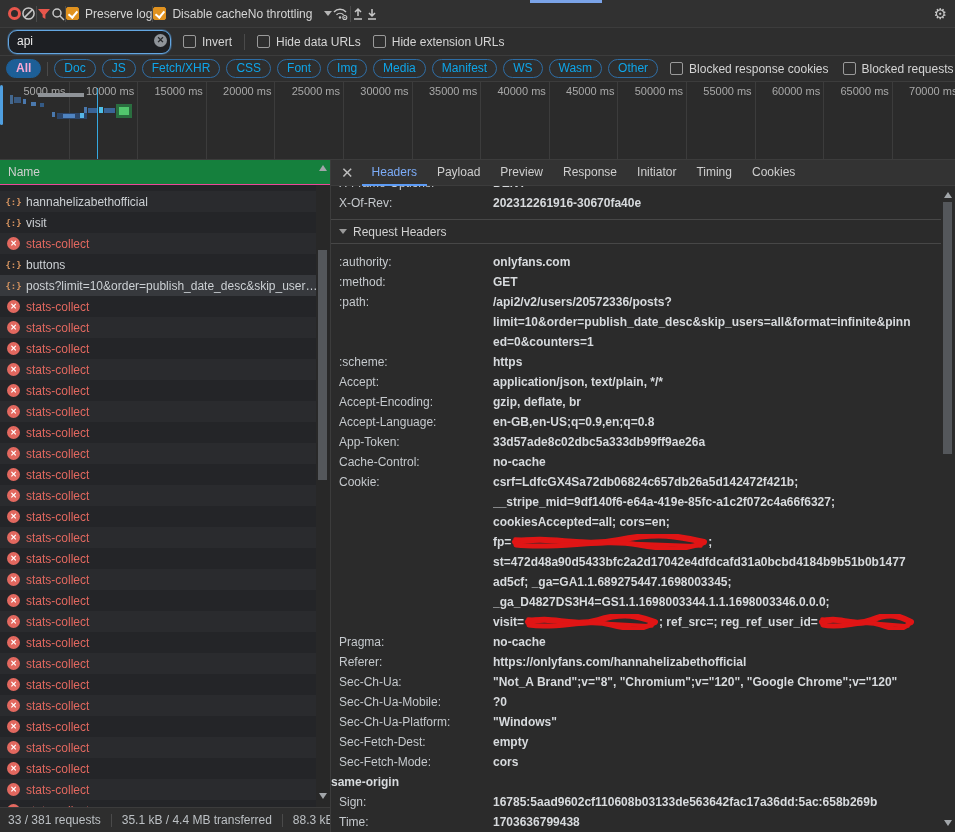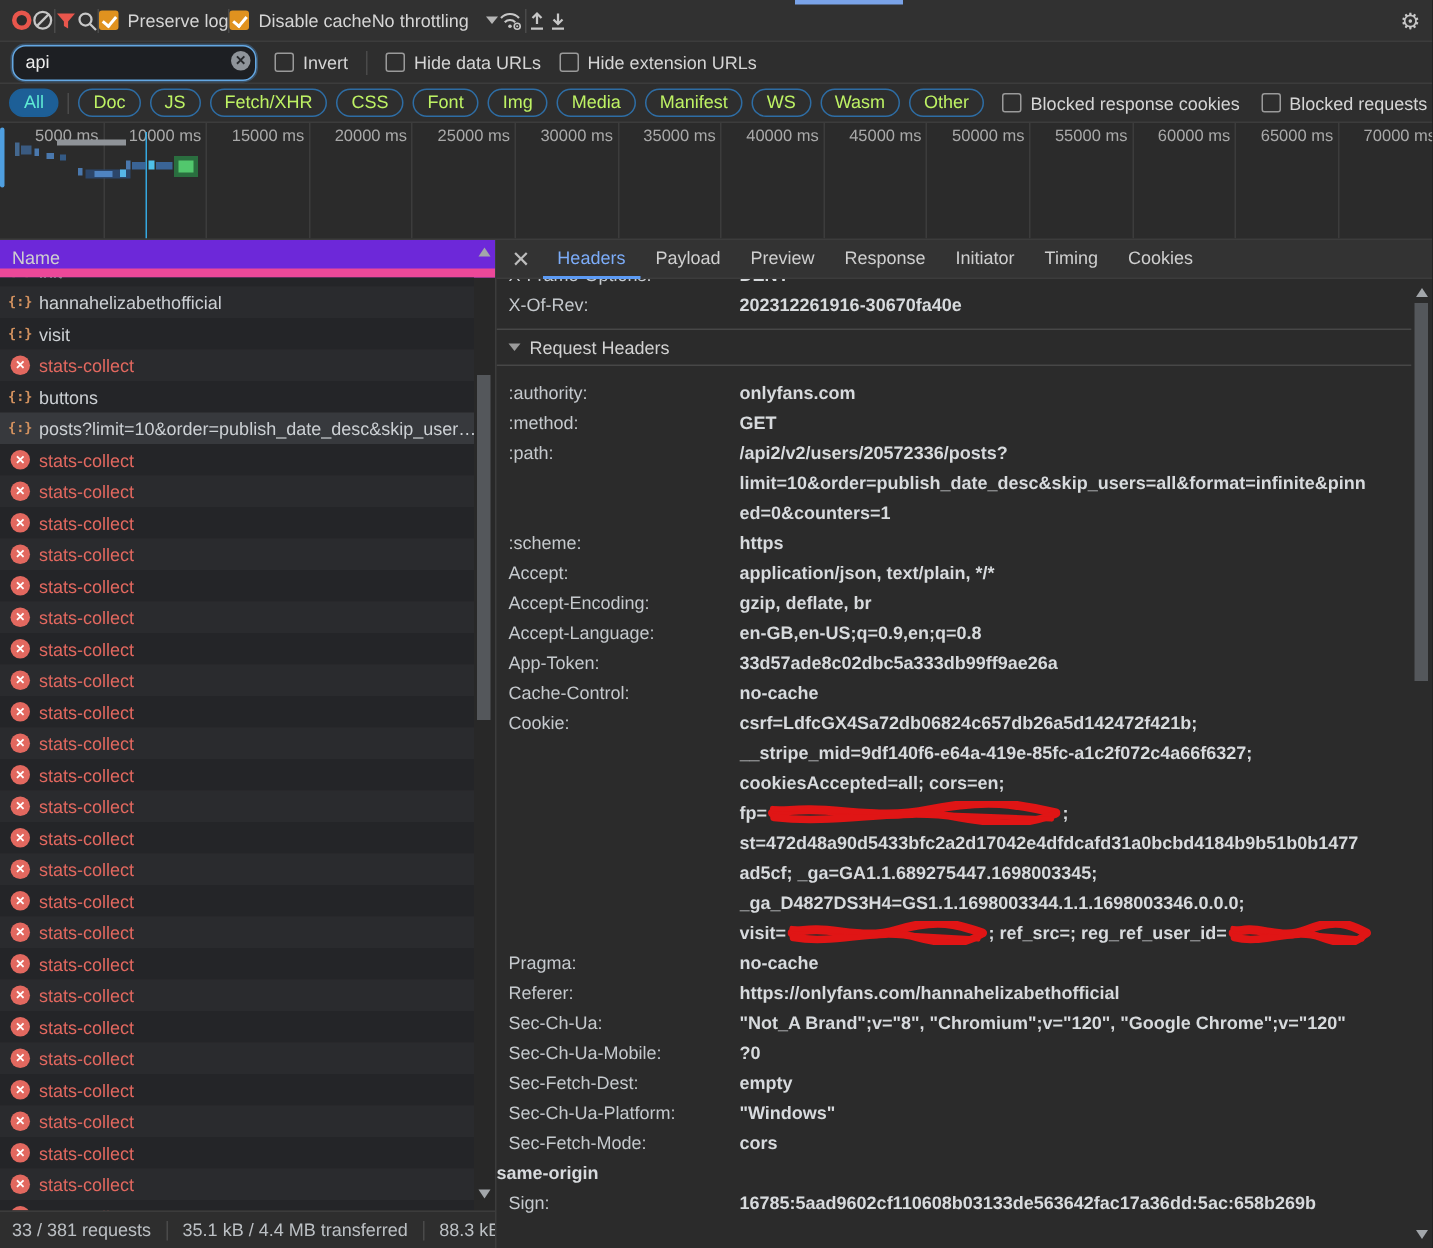--- a/index.html
+++ b/index.html
@@ -25,37 +25,37 @@
   #topstrip{position:absolute;left:530px;top:0;width:72px;height:3px;background:#7aa3e8;z-index:5;}
 
   
   #filter-wrap{position:relative;width:163px;height:24px;flex:0 0 auto;}
   #filter-input{width:100%;height:100%;background:#1d1f23;border:1px solid #64a7e2;border-radius:9px;
      color:#ececec;font:12px "Liberation Sans",sans-serif;padding:0 20px 1px 8px;outline:none;box-shadow:0 0 0 1px rgba(80,150,215,.35);}
   #filter-clear{position:absolute;right:4px;top:4px;width:13px;height:13px;border-radius:50%;background:#8f949a;
      color:#26282b;font-size:9px;font-weight:bold;line-height:13px;text-align:center;cursor:pointer;}
 
   
-  .pill{border:1px solid #2e6da4;border-radius:10px;padding:1px 9px 2px;color:#bef264;white-space:nowrap;flex:0 0 auto;cursor:pointer;}
-  .pill.sel{background:#1d5f97;border-color:#1d5f97;font-weight:normal;color:#5eead4;}
+  .pill{border:1px solid #2e6da4;border-radius:10px;padding:1px 9px 2px;color:#0ea5e9;white-space:nowrap;flex:0 0 auto;cursor:pointer;}
+  .pill.sel{background:#1d5f97;border-color:#1d5f97;font-weight:bold;color:#f9a8d4;}
 
   
   #overview{position:absolute;left:0;top:82px;width:955px;height:78px;background:#2b2b2b;border-bottom:1px solid #3c3c3c;overflow:hidden;}
   .tl-grid{position:absolute;top:0;bottom:0;width:1px;background:#3c3c3c;}
   .tl-label{position:absolute;top:3px;font-size:11px;color:#a9a9a9;white-space:nowrap;}
   .tl-bar{position:absolute;}
   #tl-cursor{position:absolute;top:6px;bottom:0;width:1px;background:#35a8e0;}
   #tl-handle{position:absolute;left:0;top:3px;width:3px;height:40px;background:#4f9fe0;border-radius:2px;}
 
   
   #left{position:absolute;left:0;top:160px;width:330px;height:672px;background:#282828;}
   #right{position:absolute;left:330px;top:160px;right:0;bottom:0;background:#2b2b2b;border-left:1px solid #3c3c3c;}
 
   
-  #list-header{height:25px;line-height:25px;padding-left:8px;color:#cfcfcf;border-bottom:6px solid #ec4899;background:#6d28d9;}
+  #list-header{height:25px;line-height:25px;padding-left:8px;color:#cfcfcf;border-bottom:1px solid #ec4899;background:#15803d;}
   #rows-viewport{position:absolute;left:0;top:25px;width:316px;height:622px;overflow:hidden;}
   .req-row{height:21px;display:flex;align-items:center;gap:6px;padding-left:7px;white-space:nowrap;overflow:hidden;color:#ccd0d4;cursor:pointer;}
   .req-row:nth-child(odd){background:#242528;}
   .req-row:nth-child(even){background:#2a2b2e;}
   .req-row.sel{background:#37393d;}
   .req-row.err{color:#e2685f;}
   .ric{flex:0 0 auto;width:13px;height:13px;display:inline-flex;align-items:center;justify-content:center;}
   .ric.xhr{color:#d3925f;font:bold 9px "DejaVu Sans Mono",monospace;letter-spacing:0;}
   .ric.err{background:#e2685f;border-radius:50%;color:#fff;font:bold 8px "Liberation Sans",sans-serif;}
 
@@ -586,55 +586,63 @@
           </div>
           <div class="hrow">
             <span class="hkey">Sec-Ch-Ua-Mobile:</span>
             <div class="hval">
               <div class="vline">
                 <span>?0</span>
               </div>
             </div>
           </div>
           <div class="hrow">
+            <span class="hkey">Sec-Ch-Ua-Platform:</span>
+            <div class="hval">
+              <div class="vline">
+                <span>"Windows"</span>
+              </div>
+            </div>
+          </div>
+          <div class="hrow">
             <span class="hkey">Sec-Fetch-Dest:</span>
             <div class="hval">
               <div class="vline">
                 <span>empty</span>
               </div>
             </div>
           </div>
           <div class="hrow">
-            <span class="hkey">Sec-Ch-Ua-Platform:</span>
-            <div class="hval">
-              <div class="vline">
-                <span>"Windows"</span>
-              </div>
-            </div>
-          </div>
-          <div class="hrow">
             <span class="hkey">Sec-Fetch-Mode:</span>
             <div class="hval">
               <div class="vline">
                 <span>cors</span>
               </div>
             </div>
           </div>
           <div class="hrow">
             <div class="hval">
               <div class="vline">
                 <span>same-origin</span>
               </div>
             </div>
           </div>
           <div class="hrow">
             <span class="hkey">Sign:</span>
             <div class="hval">
               <div class="vline">
                 <span>16785:5aad9602cf110608b03133de563642fac17a36dd:5ac:658b269b</span>
+              </div>
+            </div>
+          </div>
+          <div class="hrow">
+            <span class="hkey">Time:</span>
+            <div class="hval">
+              <div class="vline">
+                <span>1703636799438</span>
               </div>
             </div>
           </div>
         </div>
     </div>
     <div id="rsb" class="sb">
       <span class="arr up" style="top:6px;"></span>
       <span class="thumb" style="top:16px;height:252px;"></span>
       <span class="arr down" style="bottom:6px;"></span>
     </div>

